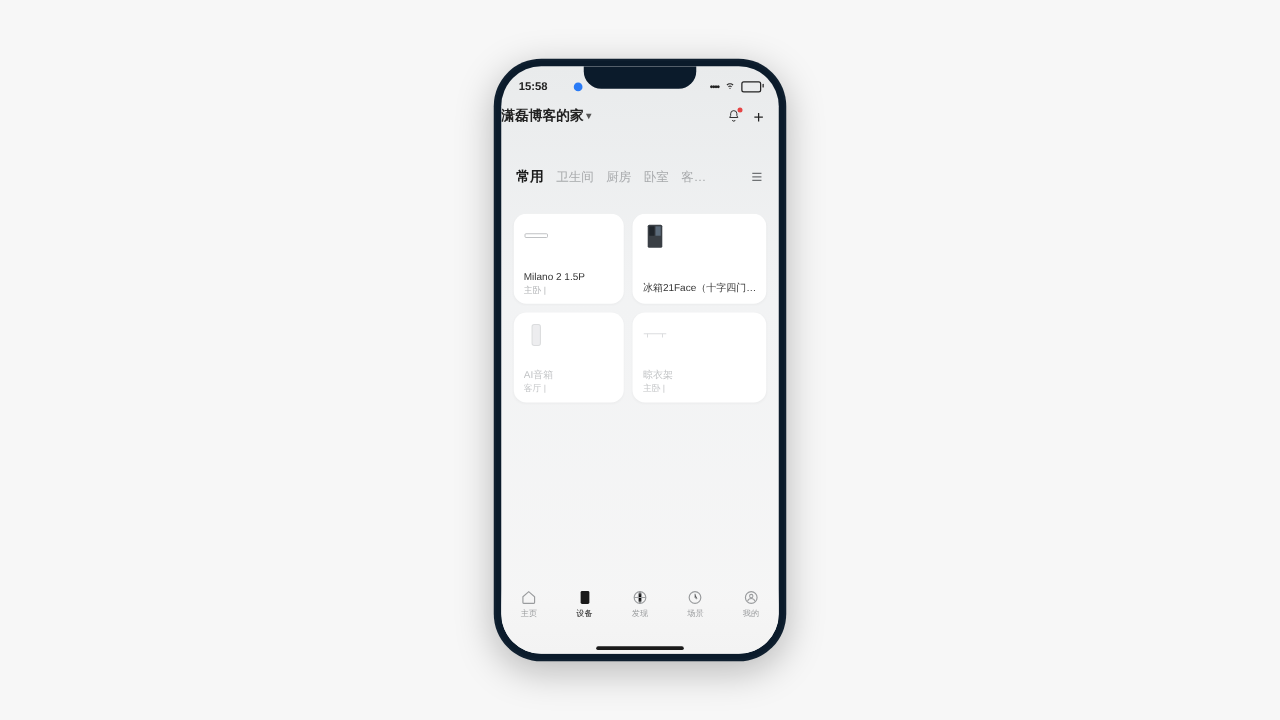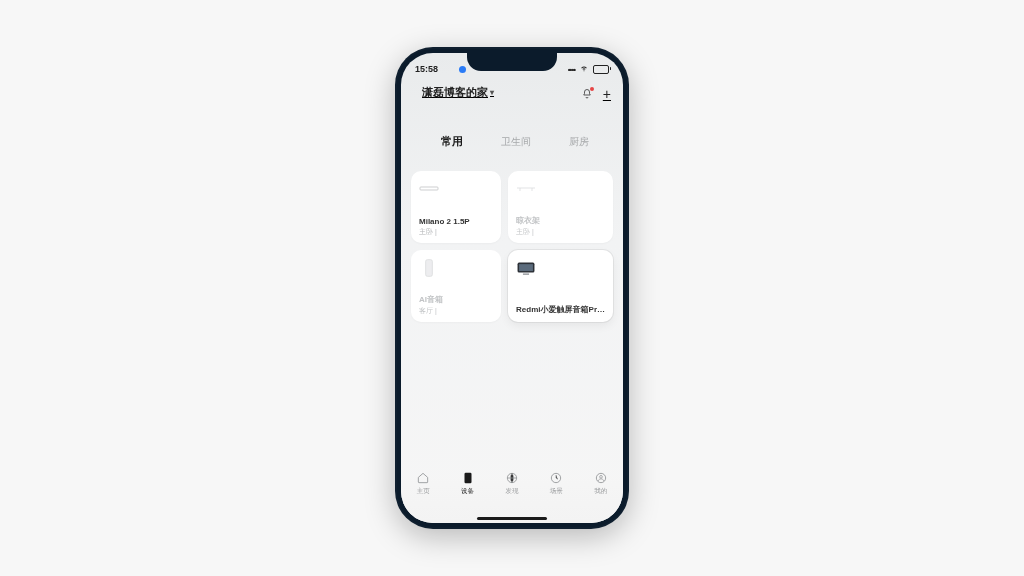--- a/index.html
+++ b/index.html
@@ -68,42 +68,41 @@
     width:14px; height:7px; border:1px solid #222; border-radius:2px;
     position:relative;
   }
   .battery::after{
     content:""; position:absolute; right:-3px; top:1.5px;
     width:1.5px; height:3px; background:#222; border-radius:1px;
   }
   .battery-fill { background:#222; width:75%; height:100%; border-radius:1px; }
 
   .titlebar {
-    display:flex; align-items:flex-end; justify-content:space-between;
-    padding:4px 12px 8px 21px;
-    text-decoration:underline;
+    display:flex; align-items:center; justify-content:space-between;
+    padding:4px 12px 8px 0;
   }
   .home-name {
     font-size:11px; font-weight:600; color:#222; display:flex; align-items:center; gap:2px;
   }
   .chev-down { font-size:8px; color:#555; }
   .title-icons { display:flex; align-items:center; gap:10px; }
   .bell { width:12px; height:12px; position:relative; }
   .bell svg { width:12px; height:12px; display:block; }
   .bell-dot { position:absolute; top:-1px; right:-1px; width:4px; height:4px; background:#e64545; border-radius:50%; }
   .plus { font-size:14px; font-weight:400; color:#222; line-height:12px; }
 
   .tabs {
     display:flex; align-items:center; gap:10px;
     padding:26px 12px 6px 12px;
     font-size:10px;
     color:#a7a9ab;
     position:relative;
   }
-  .tab { white-space:nowrap;margin-left:28px; }
+  .tab { white-space:nowrap; }
   .tab.active { color:#1a1a1a; font-weight:600; font-size:11px; }
   .tab-more {
     margin-left:auto;
     width:11px; height:11px;
     display:flex; align-items:center; justify-content:center;
     color:#6f7274;
   }
   .tab-more svg { width:11px; height:11px; }
 
   .grid-wrap {
@@ -132,21 +131,21 @@
   .card.faded .c-name,
   .card.faded .c-sub { color:#c2c4c6; }
   .card.faded .thumb { opacity:0.75; }
   .c-thumb-row { height:24px; display:flex; align-items:flex-start; }
   .thumb {
     width:20px; height:20px; display:flex; align-items:center; justify-content:center;
     color:#b5b7ba;
   }
   .thumb svg { width:20px; height:20px; }
   .c-name {
-    font-size:8px; color:#333; font-weight:700;
+    font-size:8px; color:#333; font-weight:400;
     white-space:nowrap; overflow:hidden; text-overflow:ellipsis;
   }
   .c-sub {
     font-size:7px; color:#b3b5b7; margin-top:1px;
     white-space:nowrap; overflow:hidden; text-overflow:ellipsis;
   }
   .card.highlight {
     box-shadow:0 0 0 1px rgba(0,0,0,0.06), 0 4px 10px rgba(0,0,0,0.06);
   }
 
@@ -235,66 +234,66 @@
                     <rect x="2" y="6" width="36" height="6" rx="1.5" fill="none" stroke="#b7b9bb" stroke-width="1.4"></rect>
                   </svg>
             </span>
               </div>
             <div>
               <div class="c-name">Milano 2 1.5P</div>
               <div class="c-sub">主卧 |</div>
             </div>
           </div>
 
-
+          <div class="card">
+            <div class="c-thumb-row">
+                <span class="thumb">
+              <svg viewBox="0 0 20 24">
+                    <rect x="3" y="1" width="14" height="22" rx="1.5" fill="#3a3f45"></rect>
+                    <rect x="4.5" y="2.5" width="5" height="9" fill="#20252b"></rect>
+                    <rect x="10.5" y="2.5" width="5" height="9" fill="#5c6b7a"></rect>
+                  </svg>
+            </span>
+              </div>
+            <div>
+              <div class="c-name">冰箱21Face（十字四门…</div>
+              <div class="c-sub"></div>
+            </div>
+          </div>
+
+
+          <div class="card faded">
+            <div class="c-thumb-row">
+                <span class="thumb">
+              <svg viewBox="0 0 16 24">
+                    <rect x="4" y="2" width="8" height="20" rx="2" fill="#e7e8ea" stroke="#cfd1d3"></rect>
+                  </svg>
+            </span>
+              </div>
+            <div>
+              <div class="c-name">AI音箱</div>
+              <div class="c-sub">客厅 |</div>
+            </div>
+          </div>
 
           <div class="card faded">
             <div class="c-thumb-row">
                 <span class="thumb">
               <svg viewBox="0 0 40 20">
                     <path stroke="#cfd1d3" stroke-width="1.6" fill="none" d="M2 8h36M8 8v6M32 8v6"></path>
                   </svg>
             </span>
               </div>
             <div>
               <div class="c-name">晾衣架</div>
               <div class="c-sub">主卧 |</div>
             </div>
           </div>
 
-          <div class="card faded">
-            <div class="c-thumb-row">
-                <span class="thumb">
-              <svg viewBox="0 0 16 24">
-                    <rect x="4" y="2" width="8" height="20" rx="2" fill="#e7e8ea" stroke="#cfd1d3"></rect>
-                  </svg>
-            </span>
-              </div>
-            <div>
-              <div class="c-name">AI音箱</div>
-              <div class="c-sub">客厅 |</div>
-            </div>
-          </div>
-
-
-          <div class="card highlight">
-            <div class="c-thumb-row">
-                <span class="thumb">
-              <svg viewBox="0 0 26 20">
-                    <rect x="2" y="3" width="22" height="13" rx="2" fill="#2c3036"></rect>
-                    <rect x="4" y="5" width="18" height="9" fill="#5b6b7c"></rect>
-                    <rect x="9" y="17" width="8" height="2" fill="#9ea2a6"></rect>
-                  </svg>
-            </span>
-              </div>
-            <div>
-              <div class="c-name">Redmi小爱触屏音箱Pr…</div>
-              <div class="c-sub"></div>
-            </div>
-          </div>
+
 
 
         </div>
       </div>
 
       <div class="bottom-nav">
         <div class="bn-item">
           <span class="bn-icon">
             <svg viewBox="0 0 24 24">
                 <path fill="none" stroke="#9a9c9e" stroke-width="1.6" d="M4 11 12 4l8 7v8a1 1 0 0 1-1 1H5a1 1 0 0 1-1-1z"></path>

